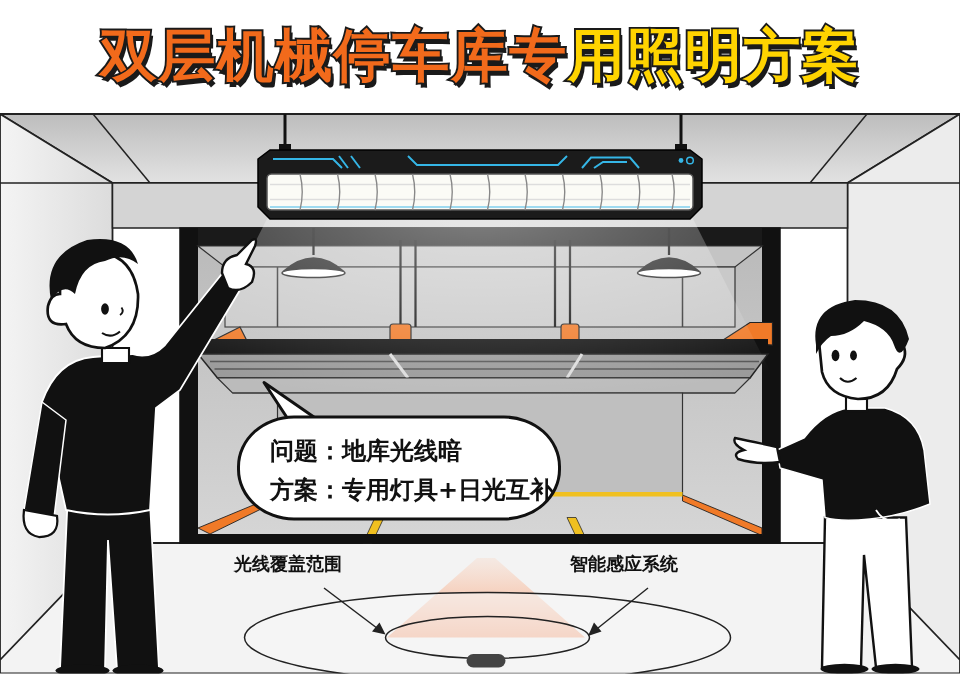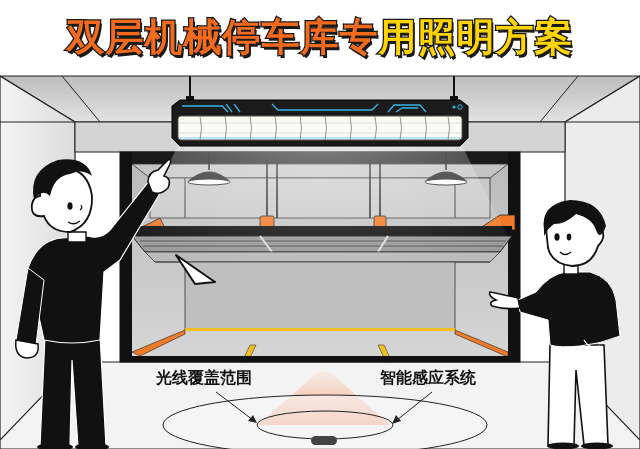--- a/index.html
+++ b/index.html
@@ -23,21 +23,21 @@
   .title .t1 { color: #f26a1b; }
   .title .t2 { color: #ffd400; }
 
   .bubble {
     position: absolute; left: 158px; top: 277px; width: 216px; height: 70px;
     background: #fff; border: 2px solid #111; border-radius: 38px / 34px;
     padding: 9px 0 0 20px; z-index: 5;
   }
   .bubble .line { font-size: 16px; font-weight: 700; color: #111; line-height: 26px; white-space: nowrap; }
   .label {
-    position: absolute; font-size: 16px; font-weight: 700; color: #111; white-space: nowrap;
+    position: absolute; font-size: 12px; font-weight: 700; color: #111; white-space: nowrap;
   }
   .label-left { left: 156px; top: 368px; }
   .label-right { left: 380px; top: 368px; }
 </style>
 </head>
 <body>
 
 <div class="stage">
 
   <svg width="640" height="449" viewBox="0 0 640 449" style="position:absolute;left:0;top:0;">
@@ -213,16 +213,20 @@
       <path d="M560,252 q5,5 11,0" fill="#fff" stroke="#111" stroke-width="1.4"></path>
     </g>
 
     <path d="M176,255 L195,284 L215,282 Z" fill="#fff" stroke="#111" stroke-width="2" stroke-linejoin="round"></path>
   </svg>
 
   <div class="title">
     <span class="t1">双层机械停车库专</span><span class="t2">用照明方案</span>
   </div>
 
+  <div class="bubble">
+    <div class="line">问题：地库光线暗</div>
+    <div class="line">方案：专用灯具+日光互补</div>
+  </div>
 
   <div class="label label-left">光线覆盖范围</div>
   <div class="label label-right">智能感应系统</div>
 </div>
 
 </body></html>

